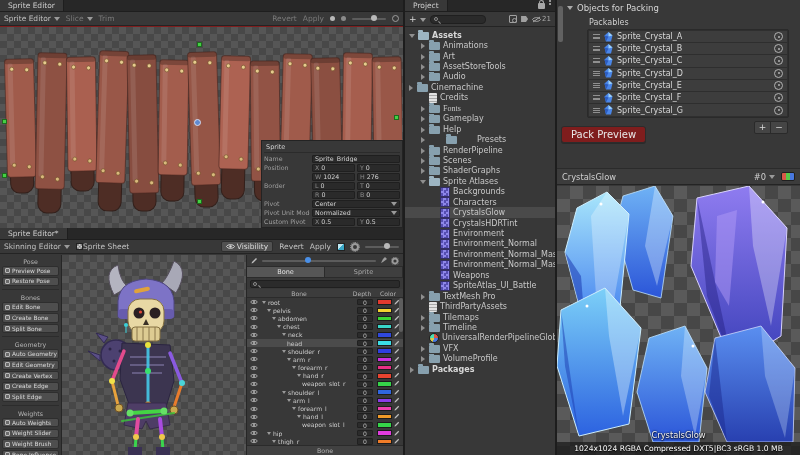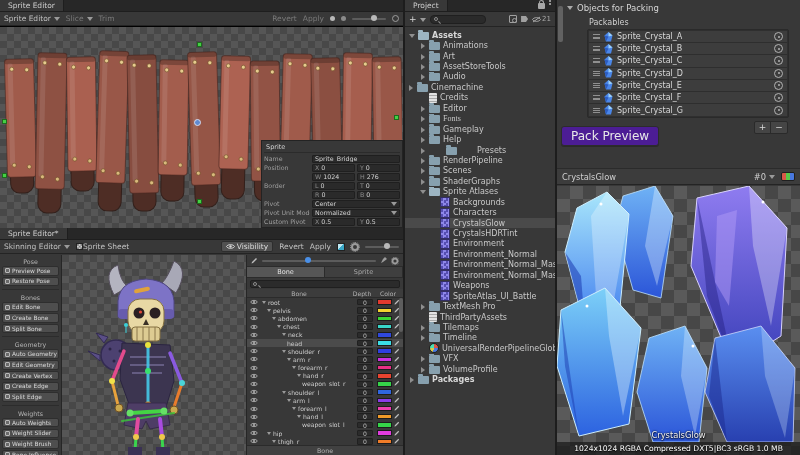--- a/index.html
+++ b/index.html
@@ -15,21 +15,21 @@
   .flex1{flex:1}
   .checker{background:repeating-conic-gradient(#565656 0% 25%,#484848 0% 50%);background-size:14px 14px}
   .checker2{background:repeating-conic-gradient(#5a5a5a 0% 25%,#474747 0% 50%);background-size:26px 26px}
   .slider{width:34px;height:2px;background:#5c5c5c;border-radius:1px;position:relative}
   .slider::after{content:"";position:absolute;left:55%;top:-2.5px;width:6px;height:6px;border-radius:50%;background:#b9b9b9}
   .gear{width:8px;height:8px;border-radius:50%;border:2px solid #9c9c9c;position:relative}
   .gear::after{content:"";position:absolute;inset:-3px;border:1px dotted #9c9c9c;border-radius:50%}
   .ring{width:7px;height:7px;border-radius:50%;border:1.5px solid #9c9c9c}
   .dot{width:5px;height:5px;border-radius:50%;background:#b9b9b9}
   
-  #win-top{left:0;top:0;width:405px;height:228px;background:#000000;border-right:2px solid #1d1d1d}
+  #win-top{left:0;top:0;width:405px;height:228px;background:#7f1d1d;border-right:2px solid #1d1d1d}
   #win-bot{left:0;top:228px;width:405px;height:227px;background:#383838;border-right:2px solid #1d1d1d}
   #se-canvas{position:absolute;left:0;top:27px;right:0;bottom:0;overflow:hidden}
   .handle{position:absolute;width:5px;height:5px;background:#45d045;border:1px solid #1d6b1d;z-index:5}
   .pivot{position:absolute;width:7px;height:7px;border-radius:50%;background:#5a8fe0;border:1px solid #dfe9ff;opacity:.9;z-index:5}
   
   #sprite-popup{position:absolute;right:0;bottom:0;width:142px;background:#383838;border:1px solid #232323;padding:1px 2px;font-size:6.3px;color:#bdbdbd;z-index:6}
   #sprite-popup .hd{font-size:6.5px;color:#d5d5d5;padding:1px 2px;border-bottom:1px solid #2b2b2b;margin-bottom:1px}
   .sp-row{display:flex;align-items:center;height:9px;gap:2px}
   .sp-lab{width:46px;flex:none;overflow:hidden;white-space:nowrap;color:#9f9f9f}
   .fld{flex:1;background:#2a2a2a;border:1px solid #1f1f1f;border-radius:1px;height:8px;line-height:7px;padding:0 2px;color:#d2d2d2;display:flex;align-items:center;gap:2px;overflow:hidden}
@@ -95,21 +95,21 @@
   #pack-list{margin-left:30px;width:202px;background:#2f2f2f;border:1px solid #2a2a2a;border-radius:2px;padding:1px}
   .pack-row{display:flex;align-items:center;gap:4px;height:12.2px;background:#3d3d3d;border-bottom:1px solid #2e2e2e;padding:0 4px;font-size:8px;color:#d8d8d8}
   .pack-row:last-child{border-bottom:none}
   .dhandle{width:7px;height:5px;border-top:1px solid #909090;border-bottom:1px solid #909090;position:relative;flex:none}
   .dhandle::after{content:"";position:absolute;left:0;top:1.5px;width:7px;height:1px;background:#909090}
   .picker{width:9px;height:9px;border:1px solid #b2b2b2;border-radius:50%;position:relative;flex:none}
   .picker::after{content:"";position:absolute;inset:2.5px;background:#b2b2b2;border-radius:50%}
   #plusminus{margin:3px 12px 0 0;float:right;display:flex;background:#454545;border:1px solid #2a2a2a;border-radius:2px}
   #plusminus span{width:16px;text-align:center;font-size:9px;line-height:11px;color:#d8d8d8}
   #plusminus span:first-child{border-right:1px solid #2a2a2a}
-  #pack-preview{clear:both;margin:8px 0 0 4px;display:inline-block;background:#4c1d95;border:1px solid #2c2c2c;border-radius:3px;font-size:12px;color:#e8e8e8;padding:2px 9px;box-shadow:0 1px 0 #2a2a2a}
+  #pack-preview{clear:both;margin:8px 0 0 4px;display:inline-block;background:#7f1d1d;border:1px solid #2c2c2c;border-radius:3px;font-size:10px;color:#e8e8e8;padding:2px 9px;box-shadow:0 1px 0 #2a2a2a}
   #preview-bar{position:absolute;left:0;top:168px;width:243px;height:17px;background:#3c3c3c;border-top:1px solid #2b2b2b;border-bottom:1px solid #242424;display:flex;align-items:center;padding:0 5px;font-size:8.3px;color:#cfcfcf}
   #preview-area{position:absolute;left:0;top:186px;width:243px;height:269px;overflow:hidden}
   .rgbicon{width:14px;height:9px;border:1px solid #1f1f1f;border-radius:2px;display:flex;overflow:hidden}
   .rgbicon i{flex:1}.rgbicon i:nth-child(1){background:#d85848}.rgbicon i:nth-child(2){background:#58c848}.rgbicon i:nth-child(3){background:#4878e0}
   #prev-caption{position:absolute;left:0;right:0;bottom:15px;text-align:center;font-size:8.3px;color:#f2f2f2;text-shadow:0 1px 2px #000,0 0 2px #000}
   #prev-info{position:absolute;left:0;right:0;bottom:0;height:13px;background:rgba(30,30,30,.78);text-align:center;font-size:7.6px;line-height:13px;color:#fff;text-shadow:0 1px 1px #000;white-space:nowrap}
   .fold{display:inline-block;border-left:3px solid transparent;border-right:3px solid transparent;border-top:4px solid #aaa}
   .eyebtn{display:flex;align-items:center;gap:2px;background:#515151;border:1px solid #2d2d2d;border-radius:2px;height:11px;padding:0 4px;color:#dedede}
   .swatch-cy{width:8px;height:8px;background:linear-gradient(135deg,#bfe8f2 50%,#3aa8c8 50%);border:1px solid #222}
   .gridicon{width:7px;height:7px;background:repeating-conic-gradient(#cfcfcf 0% 25%,#7a7a7a 0% 50%);background-size:3.5px 3.5px;border:1px solid #222;flex:none}
@@ -887,25 +887,20 @@
       </div>
       <div class="prow" style="padding-left: 2px;">
         <span class="arrow closed"></span>
         <span class="icn ifolder"></span>
         <span class="lbl">Cinemachine</span>
       </div>
       <div class="prow" style="padding-left: 14px;">
         <span class="arrow "></span>
         <span class="icn ifile"></span>
         <span class="lbl">Credits</span>
-      </div>
-      <div class="prow" style="padding-left: 14px;">
-        <span class="arrow closed"></span>
-        <span class="icn ifolder"></span>
-        <span class="lbl">Editor</span>
       </div>
       <div class="prow" style="padding-left: 14px; font-family: Liberation Serif, serif;">
         <span class="arrow closed"></span>
         <span class="icn ifolder"></span>
         <span class="lbl">Fonts</span>
       </div>
       <div class="prow" style="padding-left: 14px;">
         <span class="arrow closed"></span>
         <span class="icn ifolder"></span>
         <span class="lbl">Gameplay</span>

